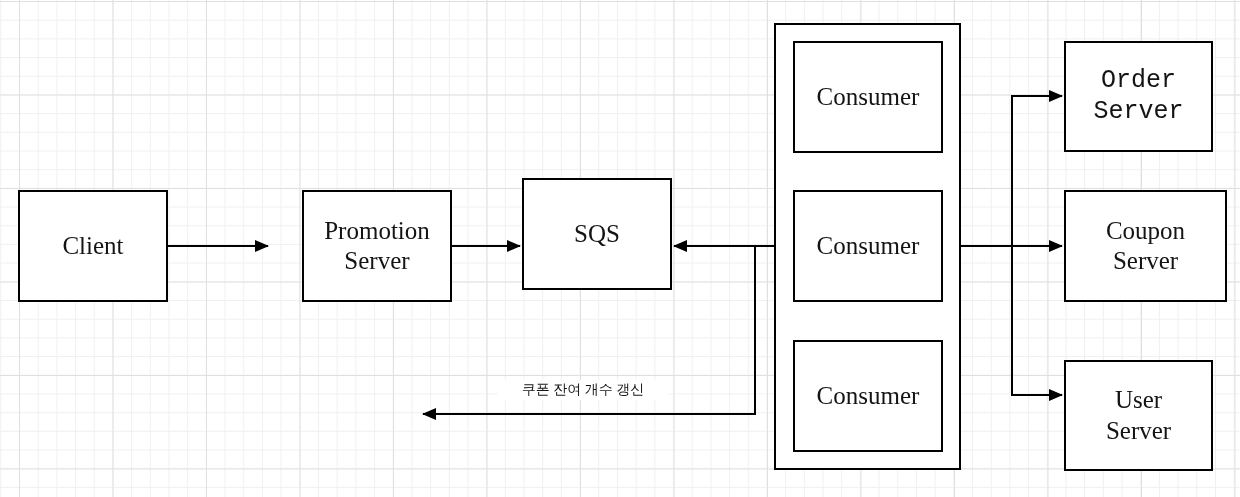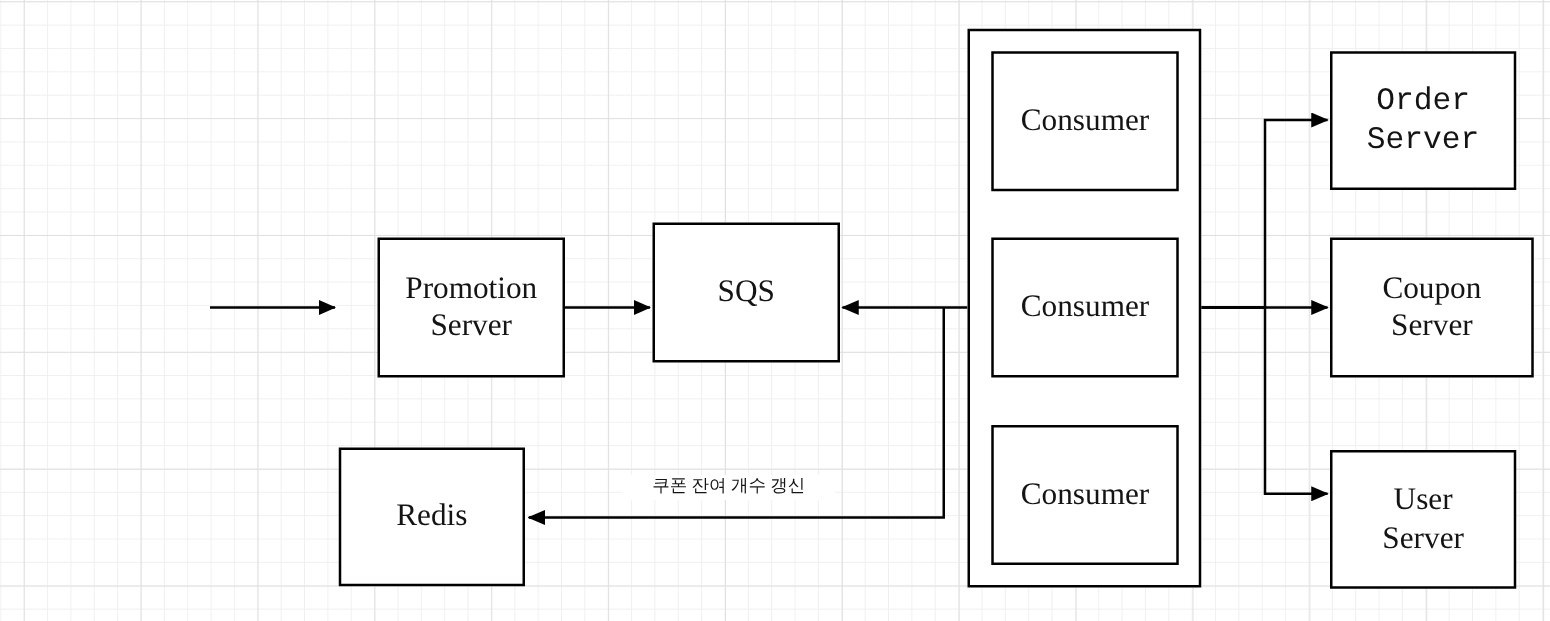--- a/index.html
+++ b/index.html
@@ -99,27 +99,27 @@
       <path d="M774,246 H674" marker-end="url(#arrow)"></path>
       <path d="M755,246 V414 H423" marker-end="url(#arrow)"></path>
       <path d="M961,246 H1012 V96 H1062" marker-end="url(#arrow)"></path>
       <path d="M961,246 H1062" marker-end="url(#arrow)"></path>
       <path d="M961,246 H1012 V395 H1062" marker-end="url(#arrow)"></path>
     </g>
   </svg>
 
   <div class="group" id="consumer-group"></div>
 
+  <div class="shape" id="node-client">Client</div>
 
   <div class="shape" id="node-promotion">Promotion
 Server</div>
 
   <div class="shape" id="node-sqs">SQS</div>
 
-  <div class="shape" id="node-redis">Redis</div>
 
   <div class="shape" id="node-consumer-1">Consumer</div>
 
   <div class="shape" id="node-consumer-2">Consumer</div>
 
   <div class="shape" id="node-consumer-3">Consumer</div>
 
   <div class="shape" id="node-order-server">Order
 Server</div>
 

